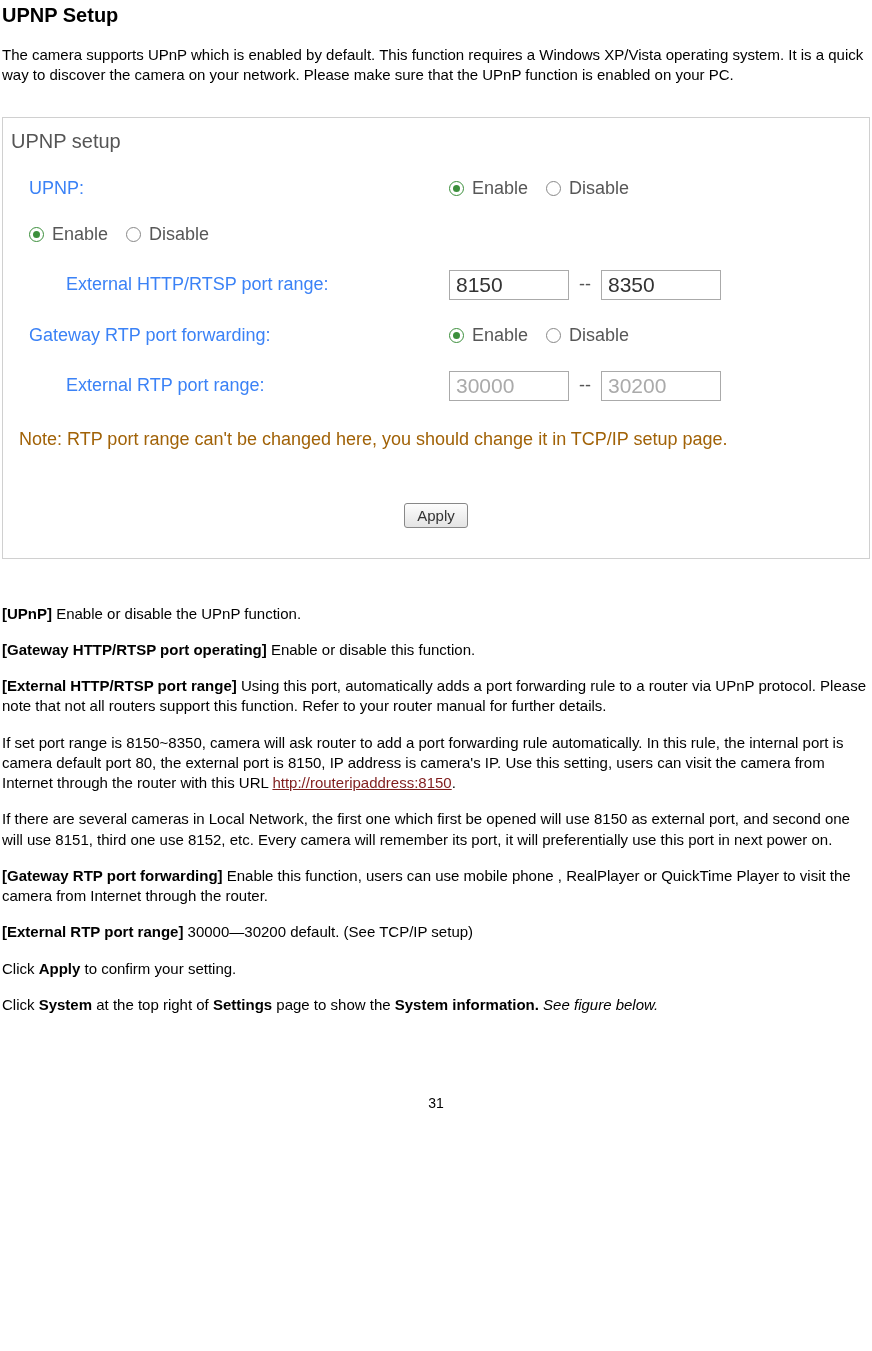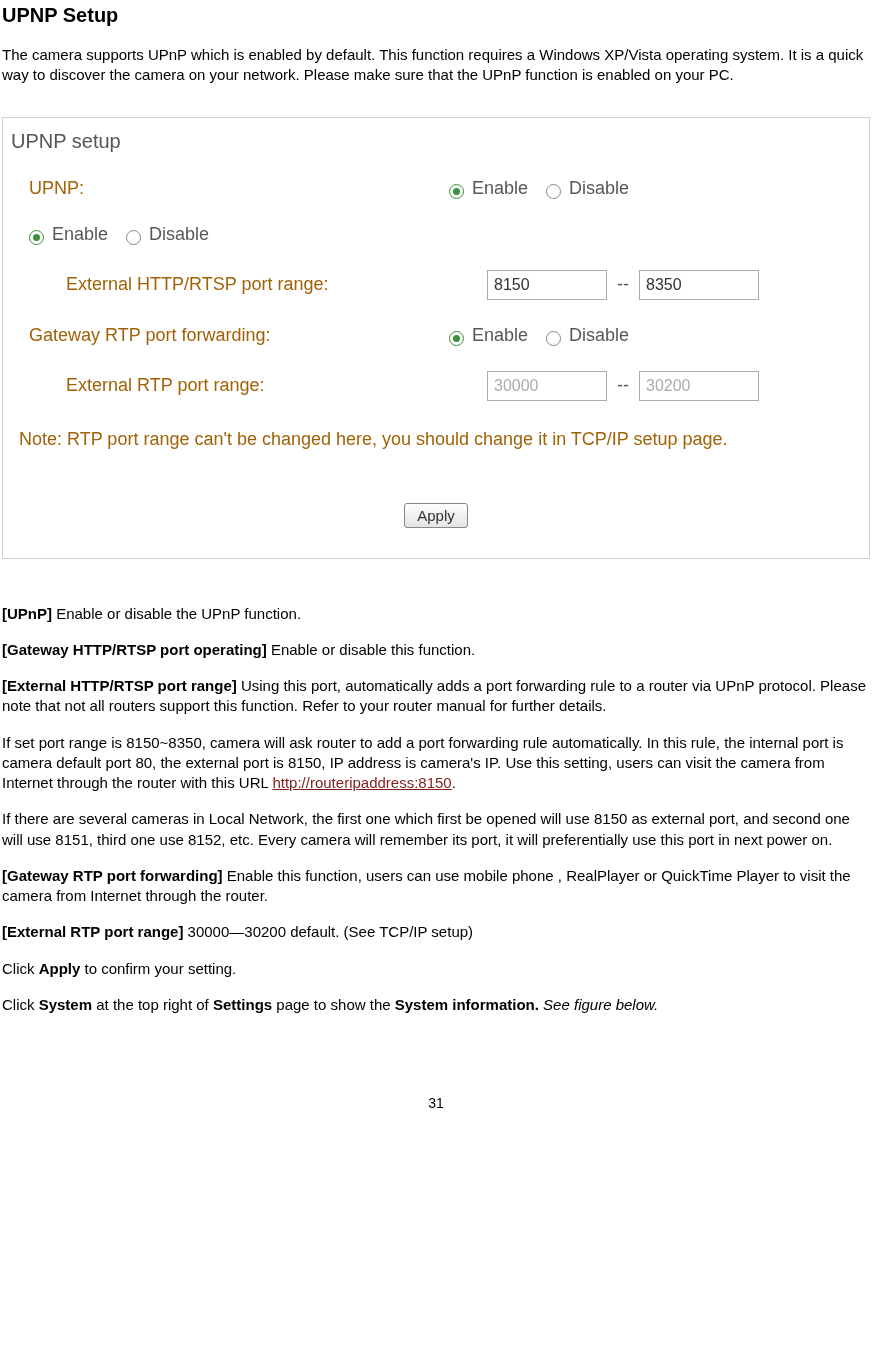--- a/index.html
+++ b/index.html
@@ -32,29 +32,29 @@
       font-size: 20px;
       margin-bottom: 25px;
       color: #555;
     }
     .form-row {
       display: flex;
       align-items: center;
       margin-bottom: 25px;
       padding-left: 18px;
     }
-    .form-row.indent { padding-left: 55px; gap: 38px; }
+    .form-row.indent { padding-left: 55px; }
     .form-label {
       flex: 0 0 420px;
-      color: #a16207;
+      color: #3b82f6;
     }
     .form-row.indent .form-label { flex: 0 0 383px; }
     .radio-group {
       display: flex;
-      align-items: flex-end;
+      align-items: center;
       gap: 6px;
     }
     .radio-circle {
       display: inline-flex;
       width: 15px;
       height: 15px;
       border-radius: 50%;
       border: 1.5px solid #3c8f3c;
       align-items: center;
       justify-content: center;
@@ -70,21 +70,21 @@
     .port-inputs {
       display: flex;
       align-items: center;
       gap: 10px;
     }
     .port-box {
       width: 120px;
       height: 30px;
       border: 1px solid #aaa;
       padding: 3px 6px;
-      font-size: 16px;
+      font-size: 21px;
       color: #333;
       font-family: "Segoe UI", Tahoma, sans-serif;
     }
     .port-box.disabled { color: #aaa; background:#fff; }
     .sep { color: #555; }
     .note-text {
       padding: 0 8px;
       color: #a16207;
       line-height: 1.5;
       margin-top: 8px;

